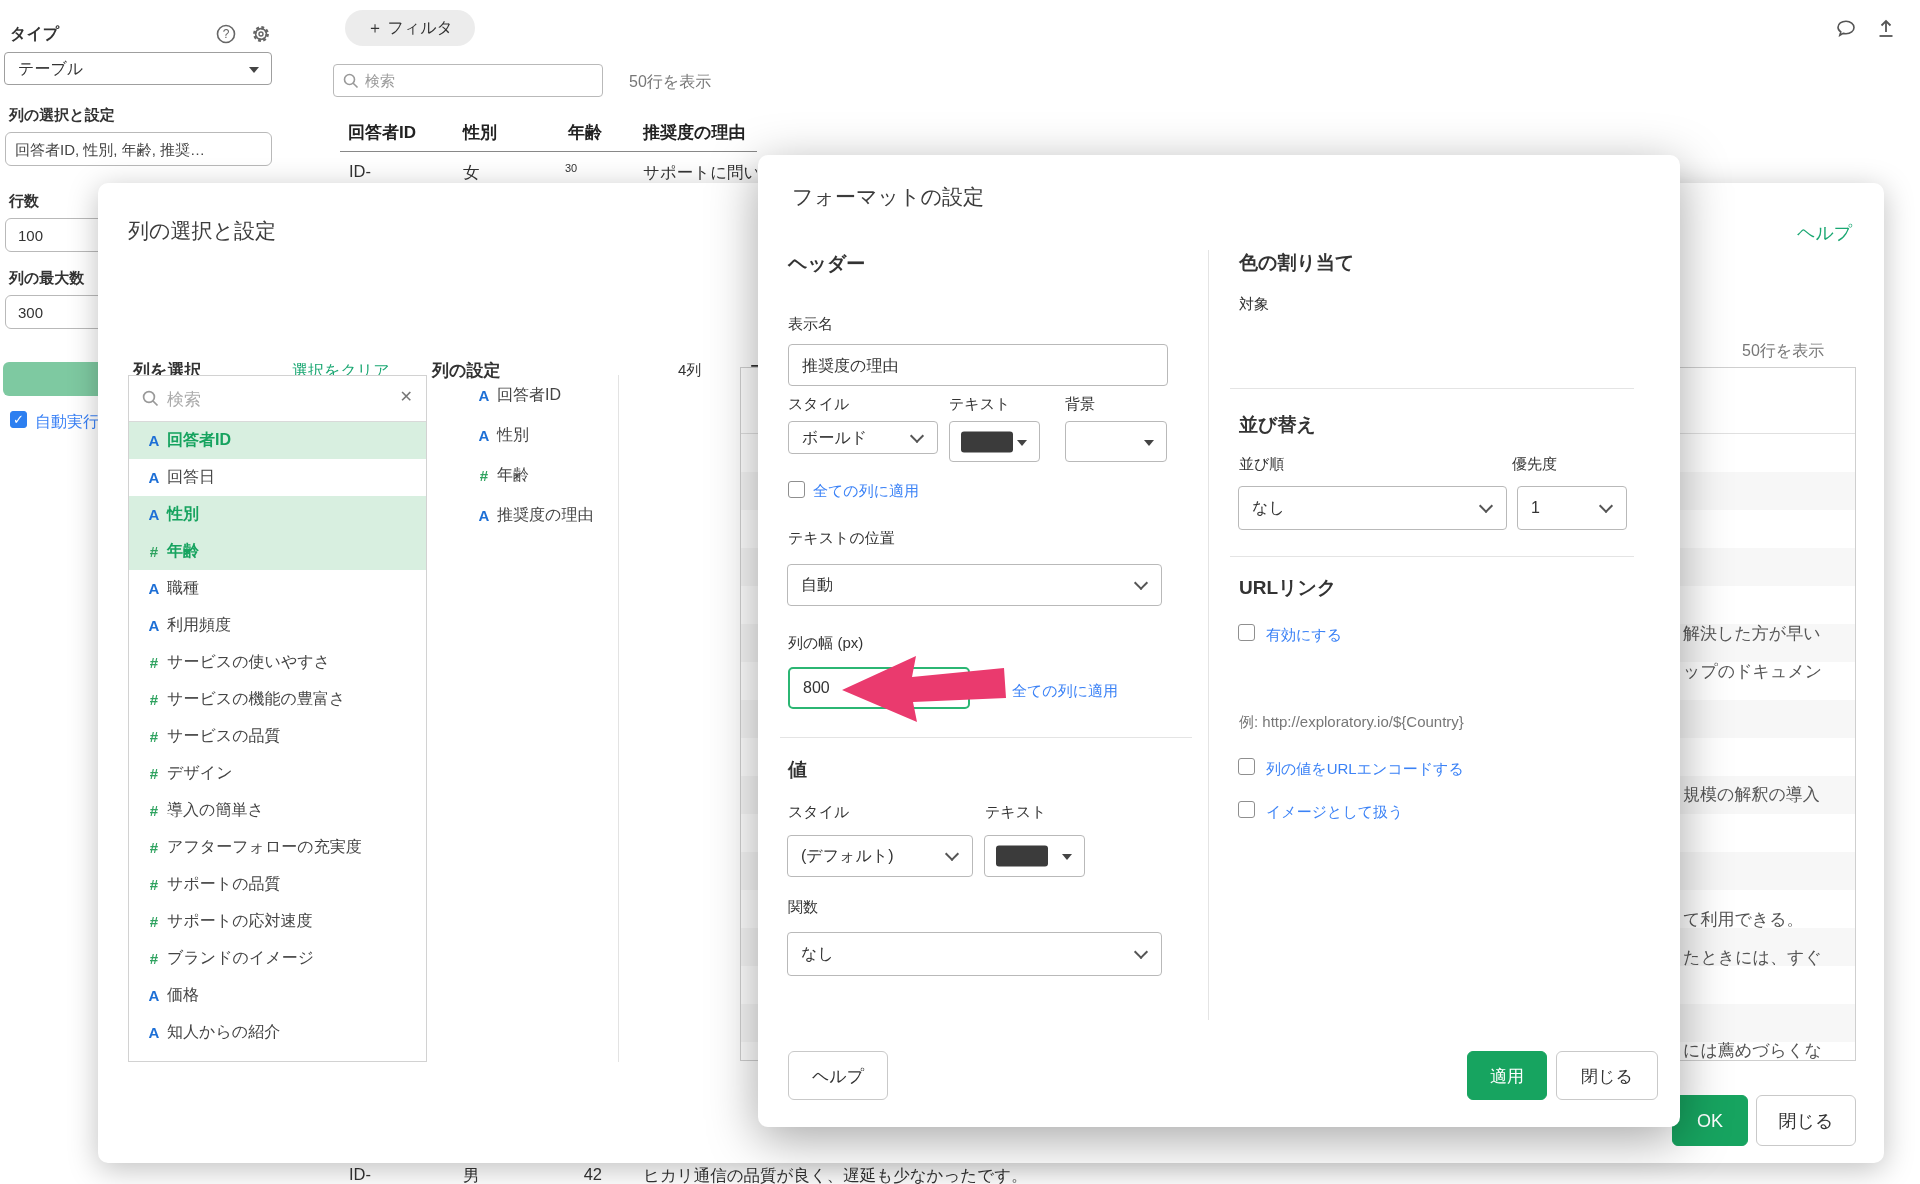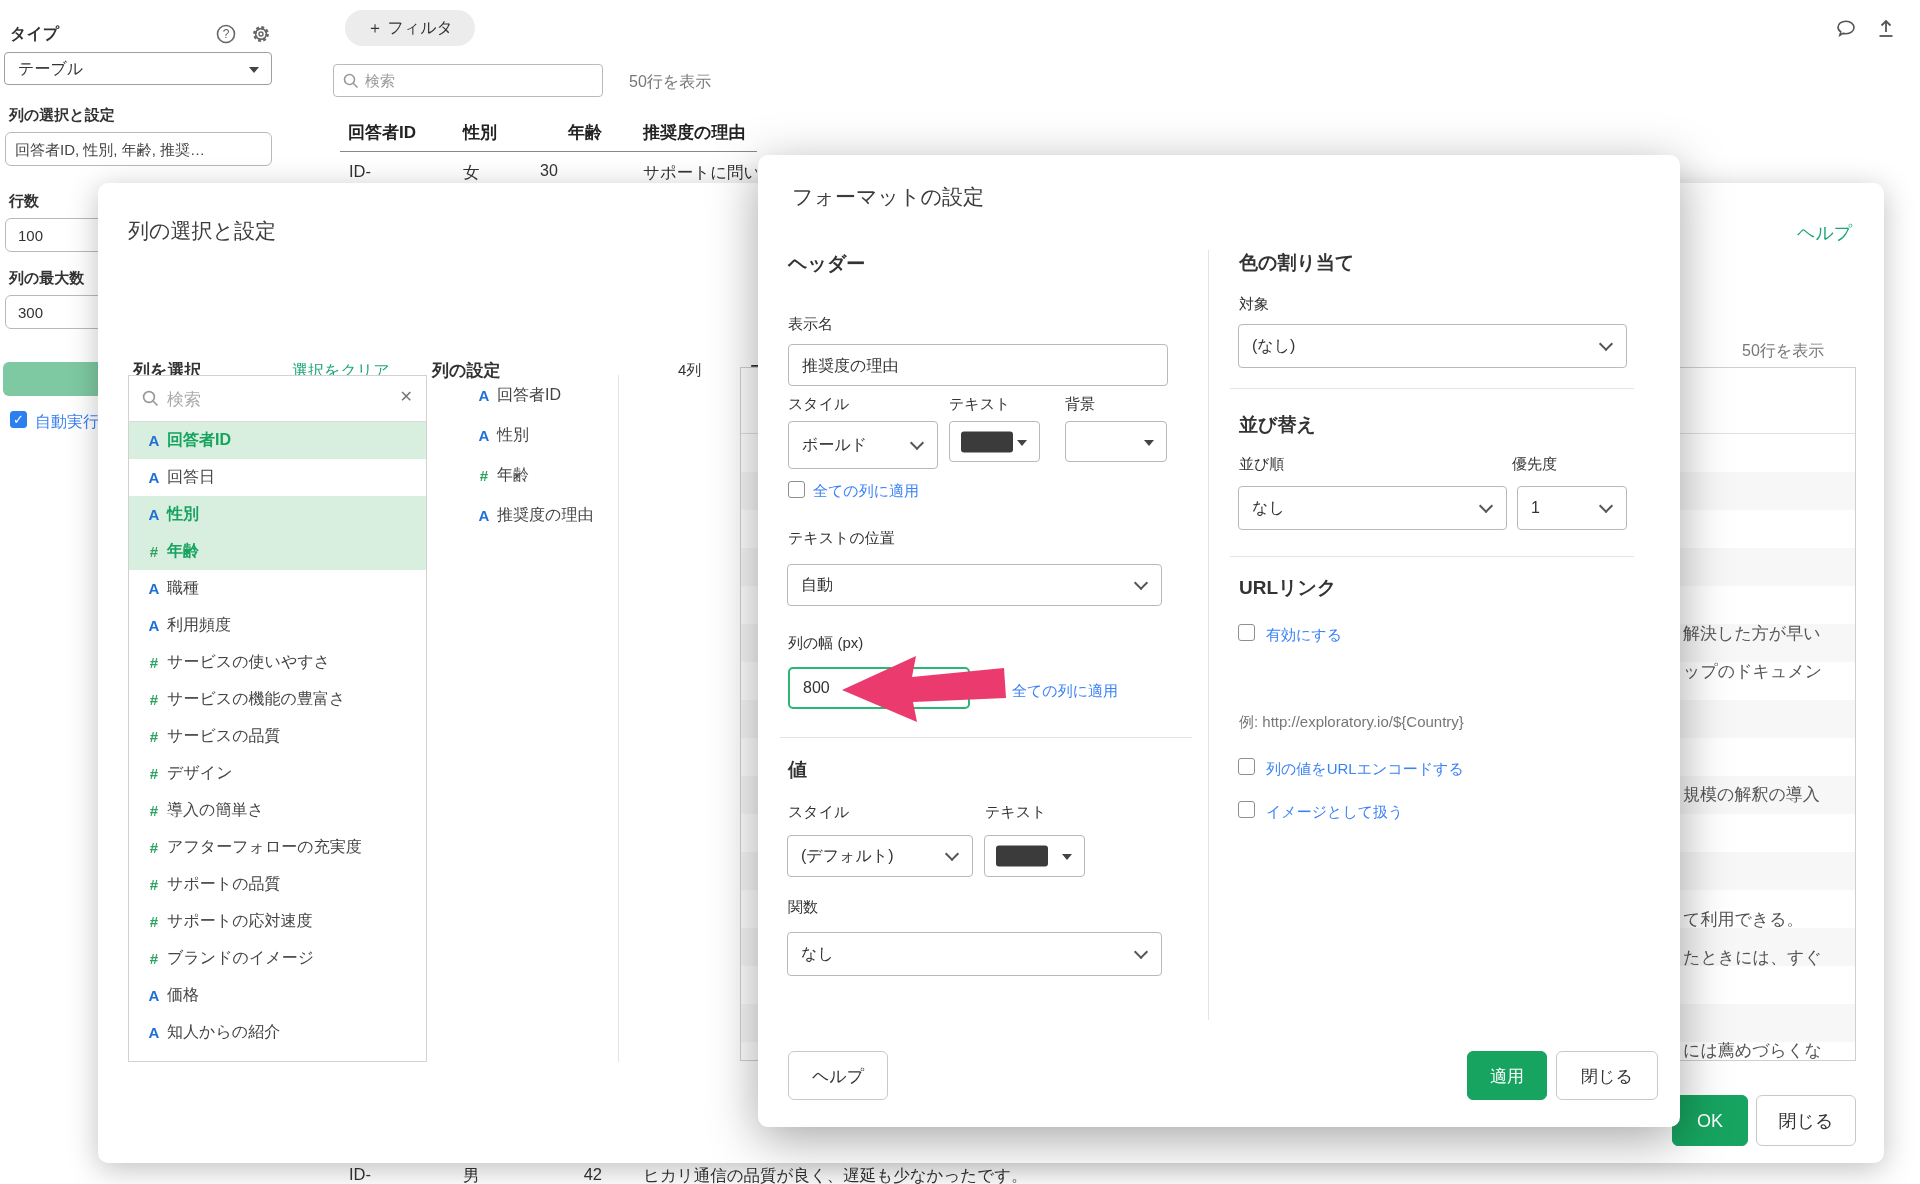--- a/index.html
+++ b/index.html
@@ -96,21 +96,21 @@
   <div class="abs" style="left:629px;top:72px;font-size:16px;color:#777;">50行を表示</div>
 
   <div class="abs bold" style="left:348px;top:121px;font-size:17px;color:#222;">回答者ID</div>
   <div class="abs bold" style="left:463px;top:121px;font-size:17px;color:#222;">性別</div>
   <div class="abs bold" style="left:540px;top:121px;width:62px;text-align:right;font-size:17px;color:#222;">年齢</div>
   <div class="abs bold" style="left:643px;top:121px;font-size:17px;color:#222;">推奨度の理由</div>
   <div class="abs" style="left:340px;top:151px;width:417px;height:1px;background:#888;"></div>
   <div class="abs" style="left:0;top:162px;">
     <span class="abs" style="left:349px;top:0;font-size:16.5px;color:#333;">ID-0010</span>
     <span class="abs" style="left:463px;top:0;font-size:16.5px;color:#333;">女性</span>
-    <span class="abs" style="left:540px;top:0;width:62px;text-align:left;font-size:16px;color:#333;">30</span>
+    <span class="abs" style="left:540px;top:0;width:62px;text-align:center;font-size:11px;color:#333;">30</span>
     <span class="abs" style="left:643px;top:0;width:114px;overflow:hidden;white-space:nowrap;font-size:16.5px;color:#333;">サポートに問い</span>
   </div>
 
   <div class="abs" style="left:0;top:1165px;">
     <span class="abs" style="left:349px;top:0;font-size:16.5px;color:#333;">ID-0057</span>
     <span class="abs" style="left:463px;top:0;font-size:16.5px;color:#333;">男性</span>
     <span class="abs" style="left:540px;top:0;width:62px;text-align:right;font-size:16.5px;color:#333;">42</span>
     <span class="abs" style="left:643px;top:0;white-space:nowrap;font-size:16.5px;color:#333;">ヒカリ通信の品質が良く、遅延も少なかったです。</span>
   </div>
 
@@ -282,21 +282,21 @@
   <div class="abs" style="left:34px;top:28px;font-size:21px;color:#3c3c3c;">フォーマットの設定</div>
 
   <div class="abs big" style="left:30px;top:96px;">ヘッダー</div>
   <div class="abs lbl" style="left:30px;top:160px;">表示名</div>
   <div class="abs inputbox" style="left:30px;top:189px;width:380px;height:42px;">
     <span class="abs" style="left:13px;top:11px;font-size:16px;color:#333;">推奨度の理由</span>
   </div>
   <div class="abs lbl" style="left:30px;top:240px;">スタイル</div>
   <div class="abs lbl" style="left:191px;top:240px;">テキスト</div>
   <div class="abs lbl" style="left:307px;top:240px;">背景</div>
-  <div class="abs sel" style="left:30px;top:266px;width:150px;height:48px;">
+  <div class="abs sel" style="left:30px;top:266px;width:150px;height:33px;">
     <span class="val">ボールド</span>
       <span class="chev"></span>
   </div>
   <div class="abs sel" style="left:191px;top:266px;width:91px;height:41px;">
     <span class="swatch"></span>
       <span class="caret"></span>
   </div>
   <div class="abs sel" style="left:307px;top:266px;width:102px;height:41px;">
     <span class="caret"></span>
   </div>
@@ -336,24 +336,20 @@
   <div class="abs lbl" style="left:30px;top:743px;">関数</div>
   <div class="abs sel" style="left:29px;top:777px;width:375px;height:44px;">
     <span class="val">なし</span>
       <span class="chev"></span>
   </div>
 
   <div class="abs vdivider" style="left:450px;top:95px;height:770px;"></div>
 
   <div class="abs big" style="left:481px;top:95px;">色の割り当て</div>
   <div class="abs lbl" style="left:481px;top:140px;">対象</div>
-  <div class="abs sel" style="left:480px;top:169px;width:389px;height:44px;">
-    <span class="val">(なし)</span>
-      <span class="chev"></span>
-  </div>
   <div class="abs hdivider" style="left:472px;top:233px;width:404px;"></div>
 
   <div class="abs big" style="left:481px;top:257px;">並び替え</div>
   <div class="abs lbl" style="left:481px;top:300px;">並び順</div>
   <div class="abs lbl" style="left:754px;top:300px;">優先度</div>
   <div class="abs sel" style="left:480px;top:331px;width:269px;height:44px;">
     <span class="val">なし</span>
       <span class="chev"></span>
   </div>
   <div class="abs sel" style="left:759px;top:331px;width:110px;height:44px;">

